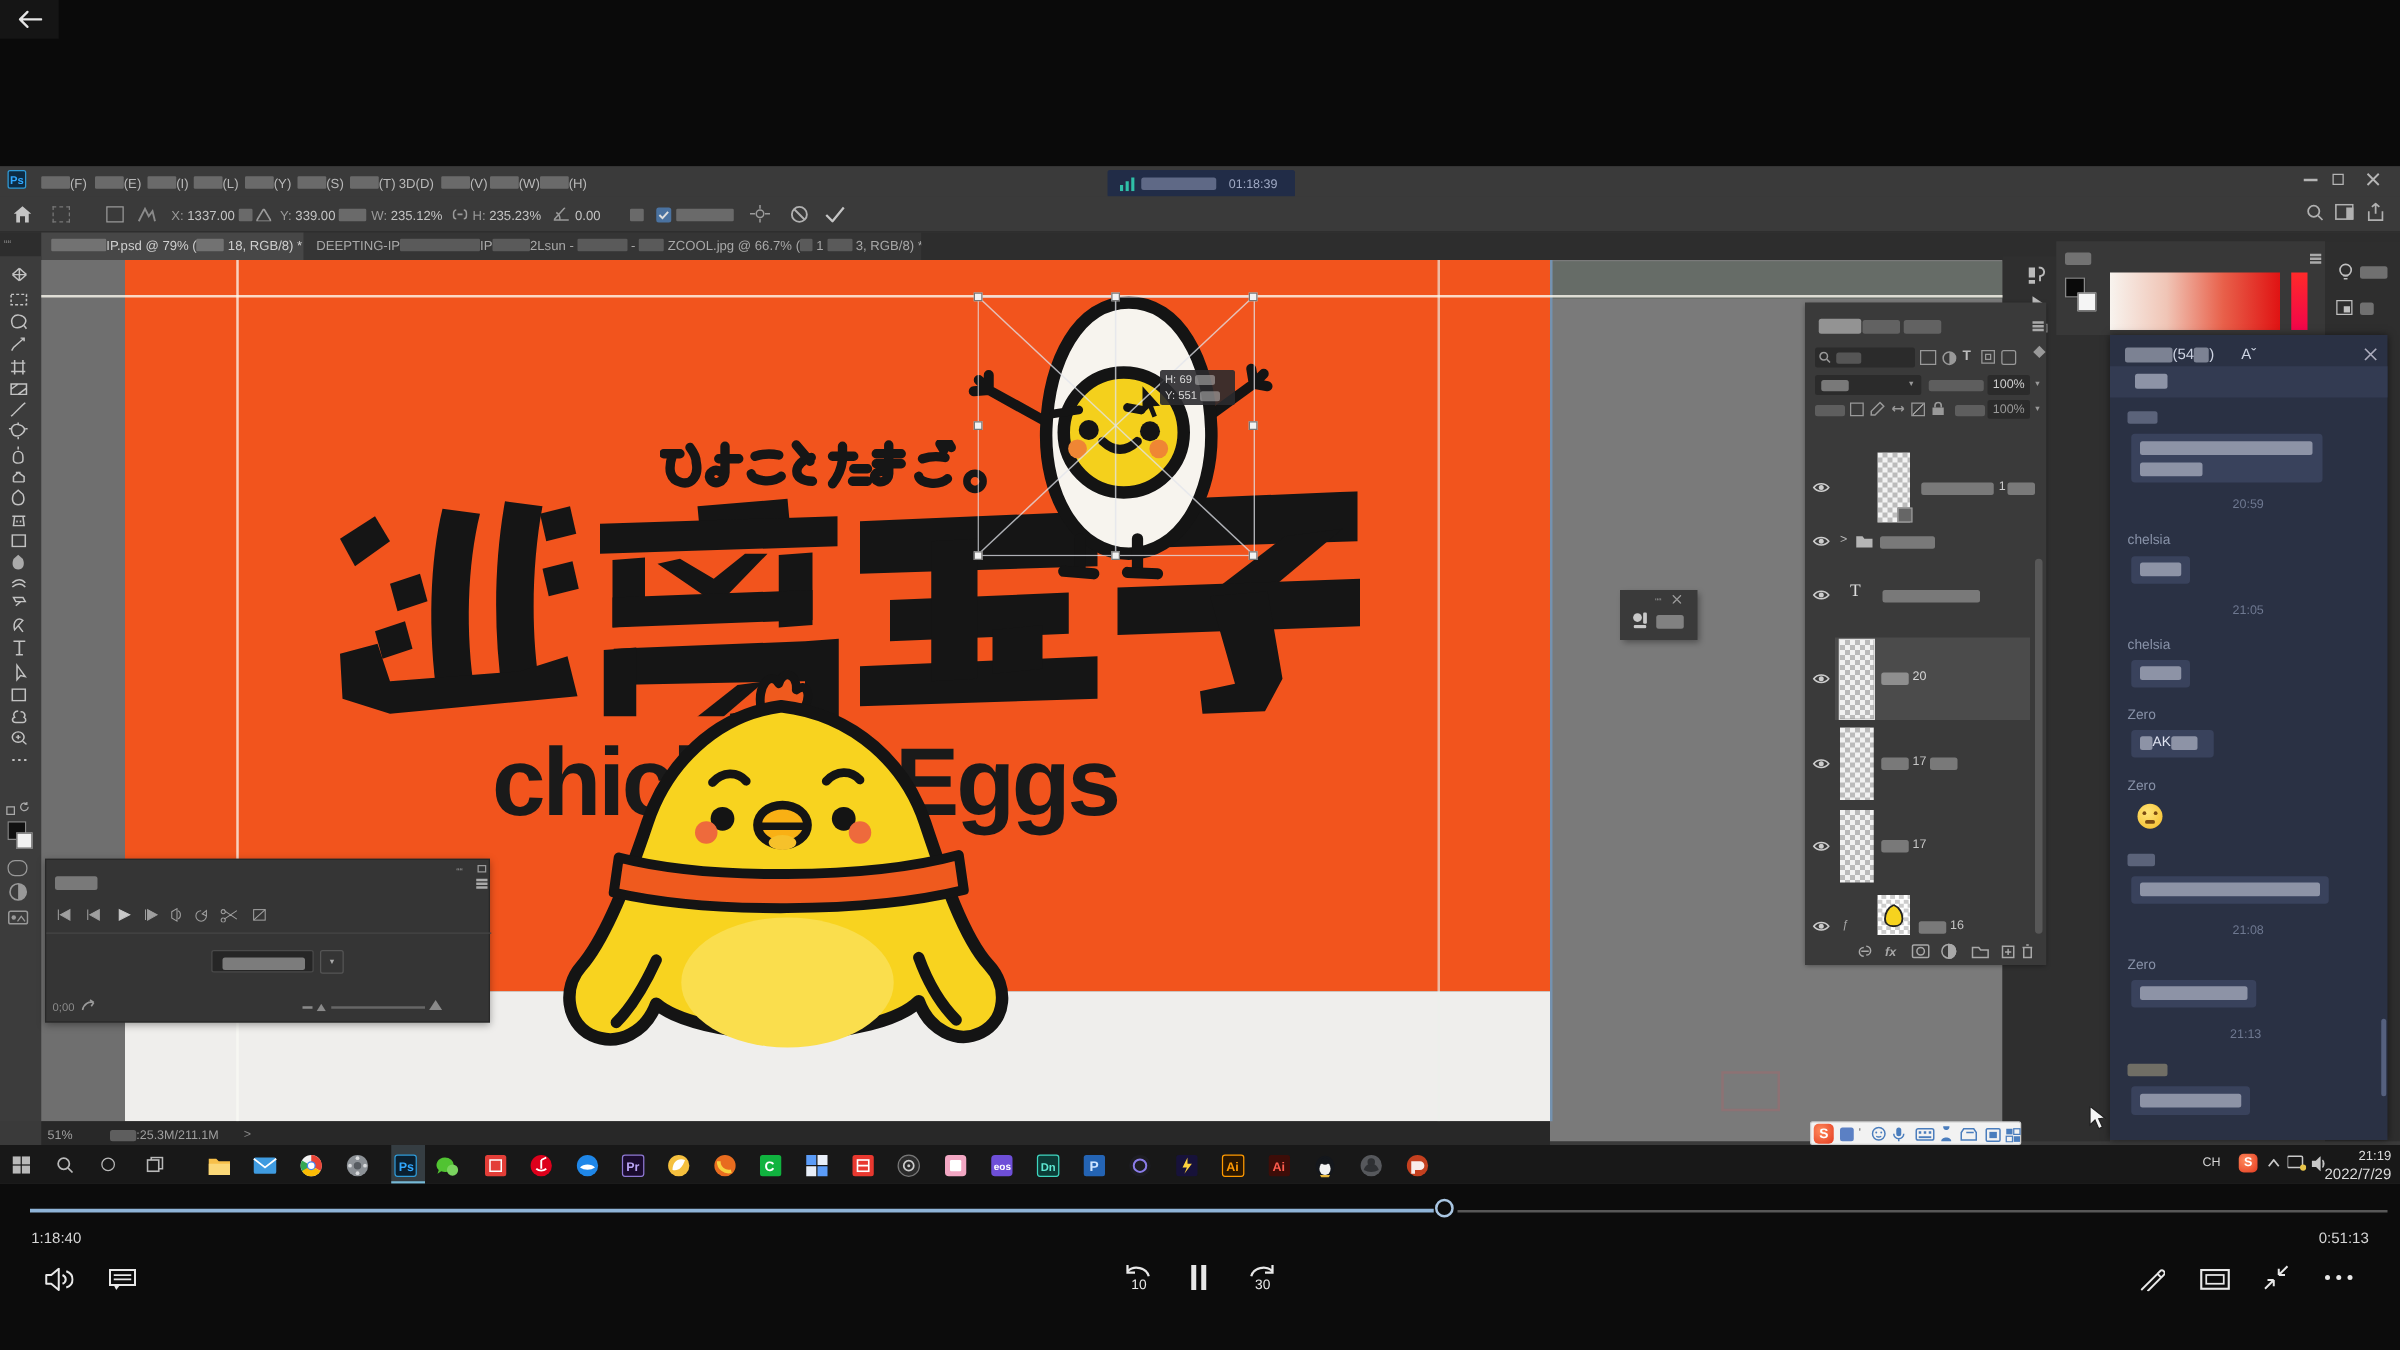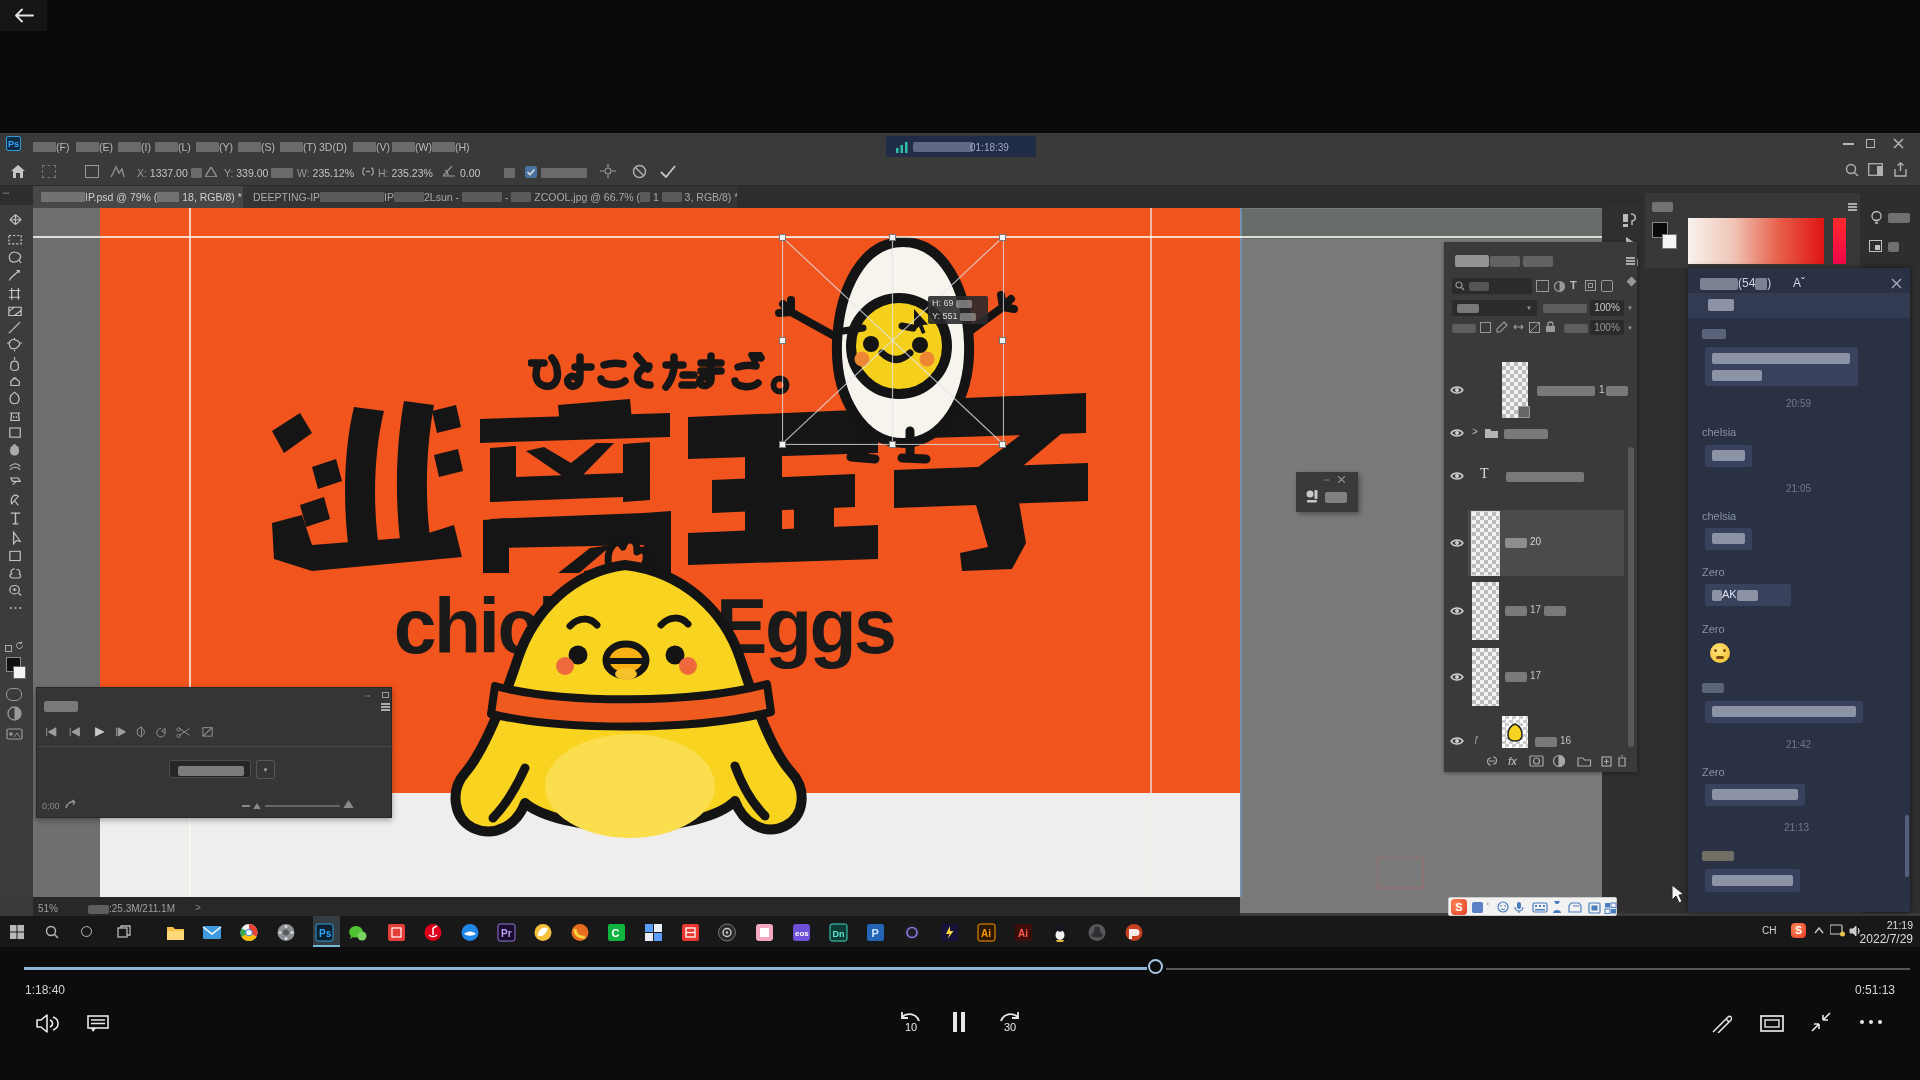--- a/index.html
+++ b/index.html
@@ -65,21 +65,21 @@
 
       <div class="ab" style="left:886px;top:3px;width:150px;height:22px;background:#212c47;border-radius:2px">
         <svg class="ab" style="left:10px;top:5px" width="12" height="12" viewBox="0 0 12 12">
             <g fill="#2fbfa8">
               <rect x="0" y="7" width="2.5" height="5"></rect>
               <rect x="4.5" y="4" width="2.5" height="8"></rect>
               <rect x="9" y="1" width="2.5" height="11"></rect>
             </g>
           </svg>
         <span class="zh" style="position:absolute;left:27px;top:6px;width:60px;height:10px;background:rgba(170,180,210,.45)"></span>
-        <span class="ab" style="left:84px;top:6px;font-size:10px;color:#9fa9c4">01:18:39</span>
+        <span class="ab" style="left:97px;top:6px;font-size:10px;color:#9fa9c4">01:18:39</span>
       </div>
 
       <div class="ab" style="left:1843px;top:10px;width:11px;height:2px;background:#b5b5b5"></div>
       <div class="ab" style="left:1866px;top:6px;width:9px;height:9px;border:1.5px solid #b5b5b5"></div>
       <svg class="ab" style="left:1893px;top:5px" width="11" height="11" viewBox="0 0 11 11">
           <path d="M1,1 L10,10 M10,1 L1,10" stroke="#b5b5b5" stroke-width="1.5"></path>
         </svg>
     </div>
     <div id="opts">
       <svg class="ab" style="left:10px;top:7px" width="16" height="15" viewBox="0 0 16 15">
@@ -359,34 +359,34 @@
       <div class="ab" style="left:14px;top:158px;font-size:11px;color:#8892a8">chelsia</div>
       <div class="ab" style="left:17px;top:177px;width:47px;height:22px;background:#39425c;border-radius:3px">
           <span class="zh" style="position:absolute;left:7px;top:5px;width:33px;height:11px;background:rgba(225,228,240,.5)"></span>
         </div>
       <div class="ab" style="left:98px;top:215px;font-size:10px;color:#6e7890">21:05</div>
       <div class="ab" style="left:14px;top:242px;font-size:11px;color:#8892a8">chelsia</div>
       <div class="ab" style="left:17px;top:260px;width:47px;height:22px;background:#39425c;border-radius:3px">
           <span class="zh" style="position:absolute;left:7px;top:5px;width:33px;height:11px;background:rgba(225,228,240,.5)"></span>
         </div>
       <div class="ab" style="left:14px;top:298px;font-size:11px;color:#8892a8">Zero</div>
-      <div class="ab" style="left:17px;top:316px;width:86px;height:22px;background:#39425c;border-radius:3px;color:#dfe3f0;font-size:11px">
+      <div class="ab" style="left:17px;top:316px;width:66px;height:22px;background:#39425c;border-radius:3px;color:#dfe3f0;font-size:11px">
           <span style="position:absolute;left:7px;top:4px"><span class="zh" style="width:10px;height:11px;background:rgba(225,228,240,.5)"></span>AK<span class="zh" style="width:21px;height:11px;background:rgba(225,228,240,.5)"></span></span>
         </div>
       <div class="ab" style="left:14px;top:355px;font-size:11px;color:#8892a8">Zero</div>
       <div class="ab" style="left:22px;top:375px;width:20px;height:20px;background:radial-gradient(circle at 40% 35%,#ffe477,#f7c73f 70%,#e8a72c);border-radius:50%">
           <div style="position:absolute;left:4px;top:6px;width:3px;height:3px;background:#7a4b12;border-radius:50%"></div>
           <div style="position:absolute;right:4px;top:6px;width:3px;height:3px;background:#7a4b12;border-radius:50%"></div>
           <div style="position:absolute;left:6px;bottom:4px;width:8px;height:3px;border-radius:2px;background:#7a4b12"></div>
         </div>
       <span class="zh" style="position:absolute;left:14px;top:415px;width:22px;height:10px;background:rgba(140,150,175,.5)"></span>
       <div class="ab" style="left:17px;top:433px;width:158px;height:22px;background:#39425c;border-radius:3px">
           <span class="zh" style="position:absolute;left:7px;top:5px;width:144px;height:11px;background:rgba(225,228,240,.5)"></span>
         </div>
-      <div class="ab" style="left:98px;top:471px;font-size:10px;color:#6e7890">21:42</div>
+      <div class="ab" style="left:98px;top:471px;font-size:10px;color:#6e7890">21:08</div>
       <div class="ab" style="left:14px;top:498px;font-size:11px;color:#8892a8">Zero</div>
       <div class="ab" style="left:17px;top:516px;width:100px;height:22px;background:#39425c;border-radius:3px">
           <span class="zh" style="position:absolute;left:7px;top:5px;width:86px;height:11px;background:rgba(225,228,240,.5)"></span>
         </div>
       <div class="ab" style="left:96px;top:554px;font-size:10px;color:#6e7890">21:13</div>
       <span class="zh" style="position:absolute;left:14px;top:583px;width:32px;height:10px;background:rgba(170,160,130,.55)"></span>
       <div class="ab" style="left:17px;top:601px;width:95px;height:23px;background:#39425c;border-radius:3px">
           <span class="zh" style="position:absolute;left:7px;top:6px;width:81px;height:11px;background:rgba(225,228,240,.5)"></span>
         </div>
       <div class="ab" style="left:217px;top:547px;width:4px;height:62px;background:#55607e;border-radius:2px"></div>

